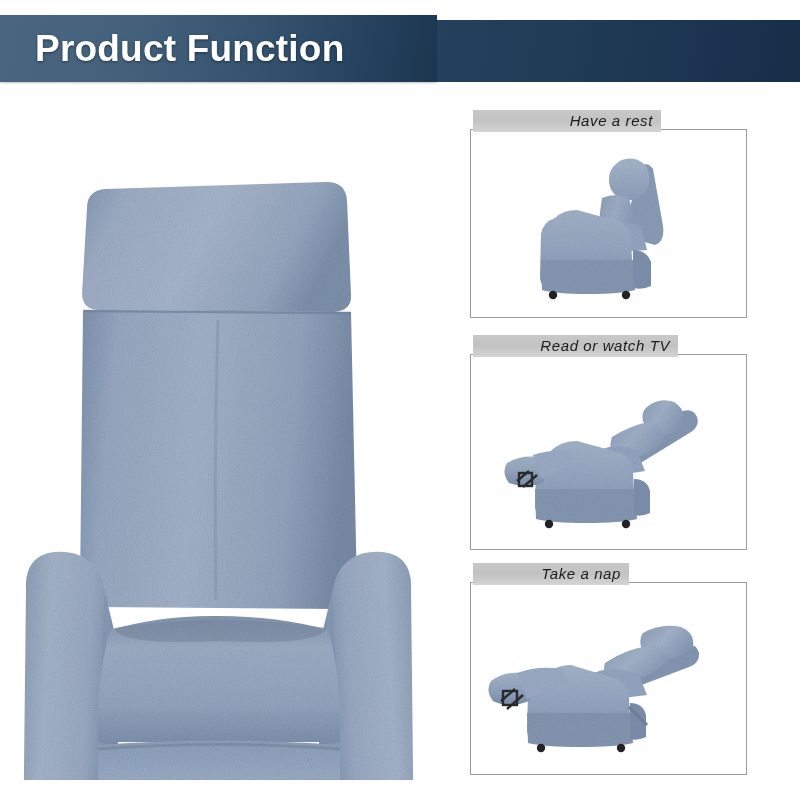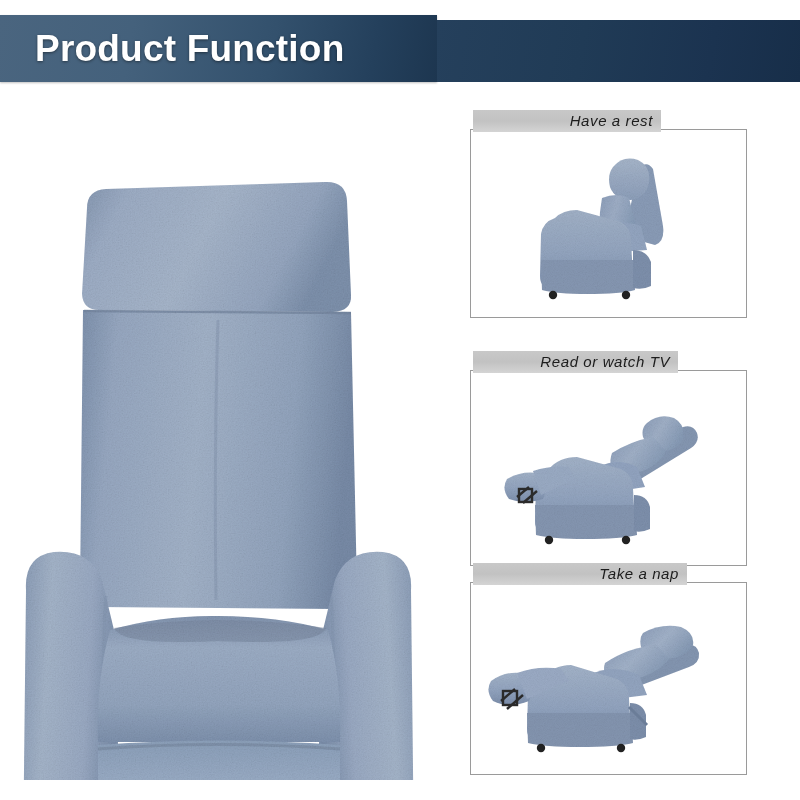--- a/index.html
+++ b/index.html
@@ -91,22 +91,22 @@
     width: 277px;
     height: 189px;
     border: 1px solid #9a9a9a;
     background: #ffffff;
     box-sizing: border-box;
     overflow: hidden;
     z-index: 1;
   }
   #func-panel-1 .panel-box { height: 196px; }
   #func-panel-2 .panel-box { height: 193px; }
-  #func-panel-1 .panel-label { width: 205px; margin-top: 16px; }
-  #func-panel-2 .panel-label { width: 214px; }
+  #func-panel-1 .panel-label { width: 205px; }
+  #func-panel-2 .panel-label { width: 156px; }
   .panel-box svg { display: block; }
 </style>
 </head>
 <body>
 
 <div id="header-banner"></div>
 <div id="header-banner-tail"></div>
 <div id="page-title">Product Function</div>
 
 <div id="hero-figure">

